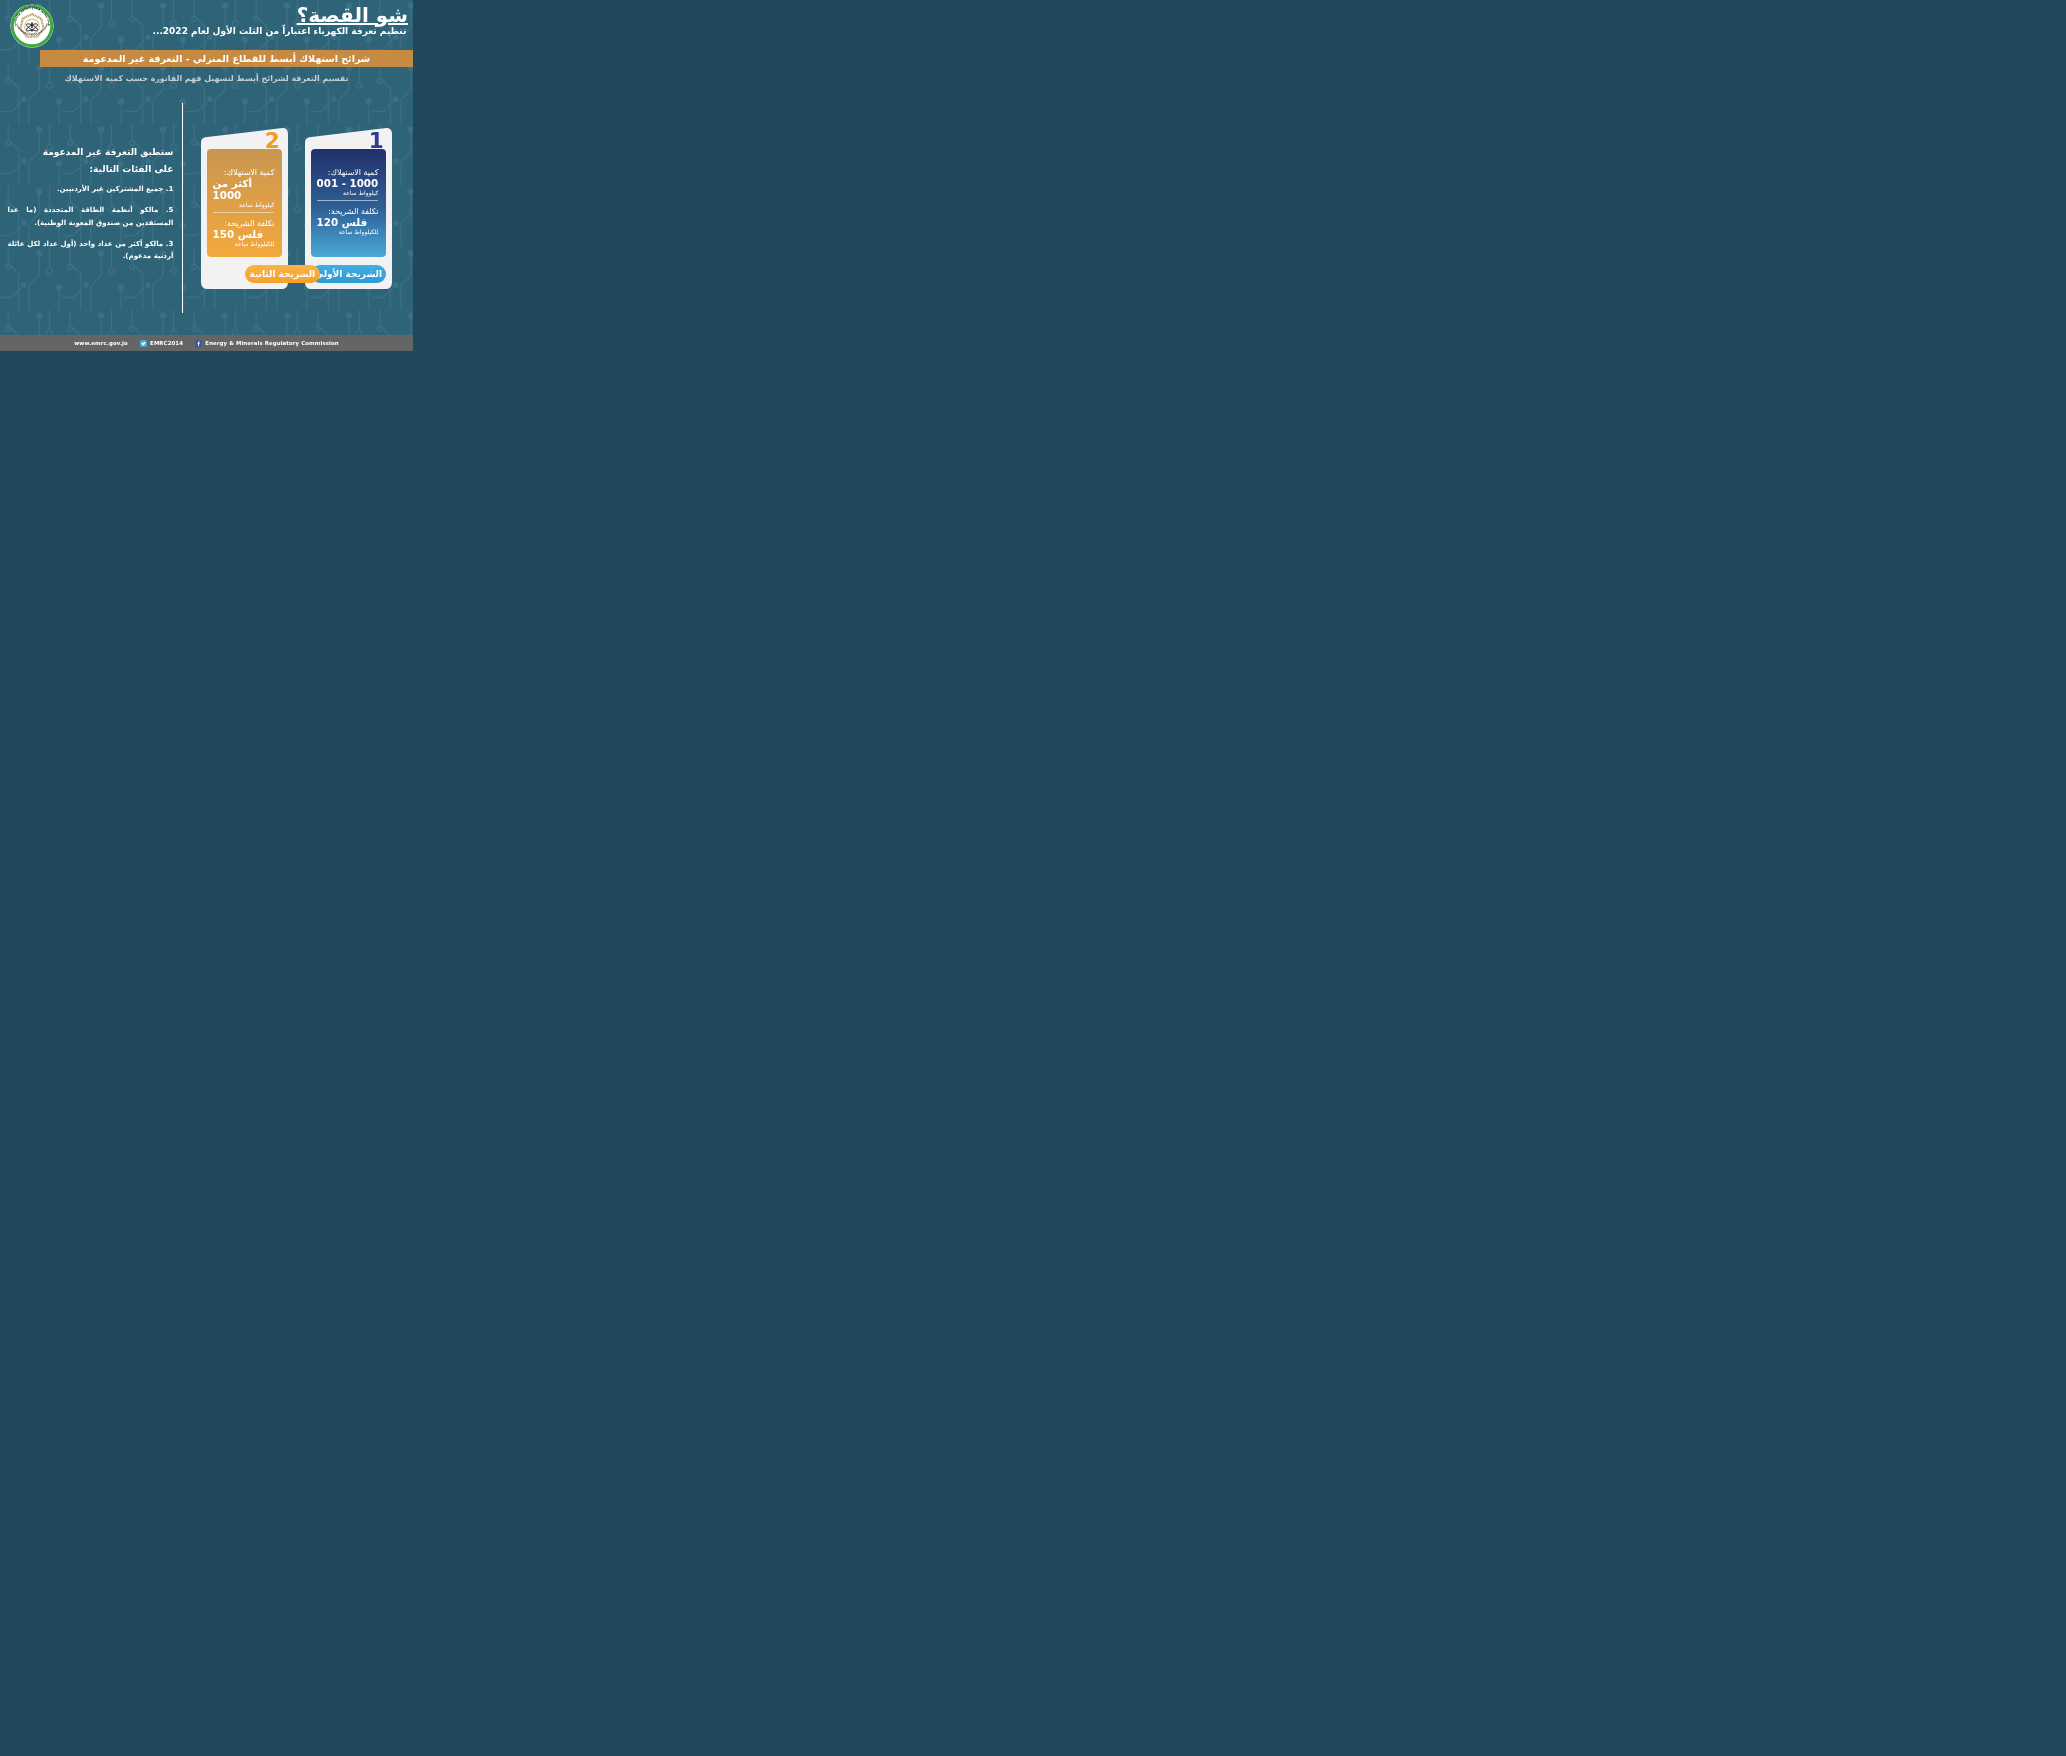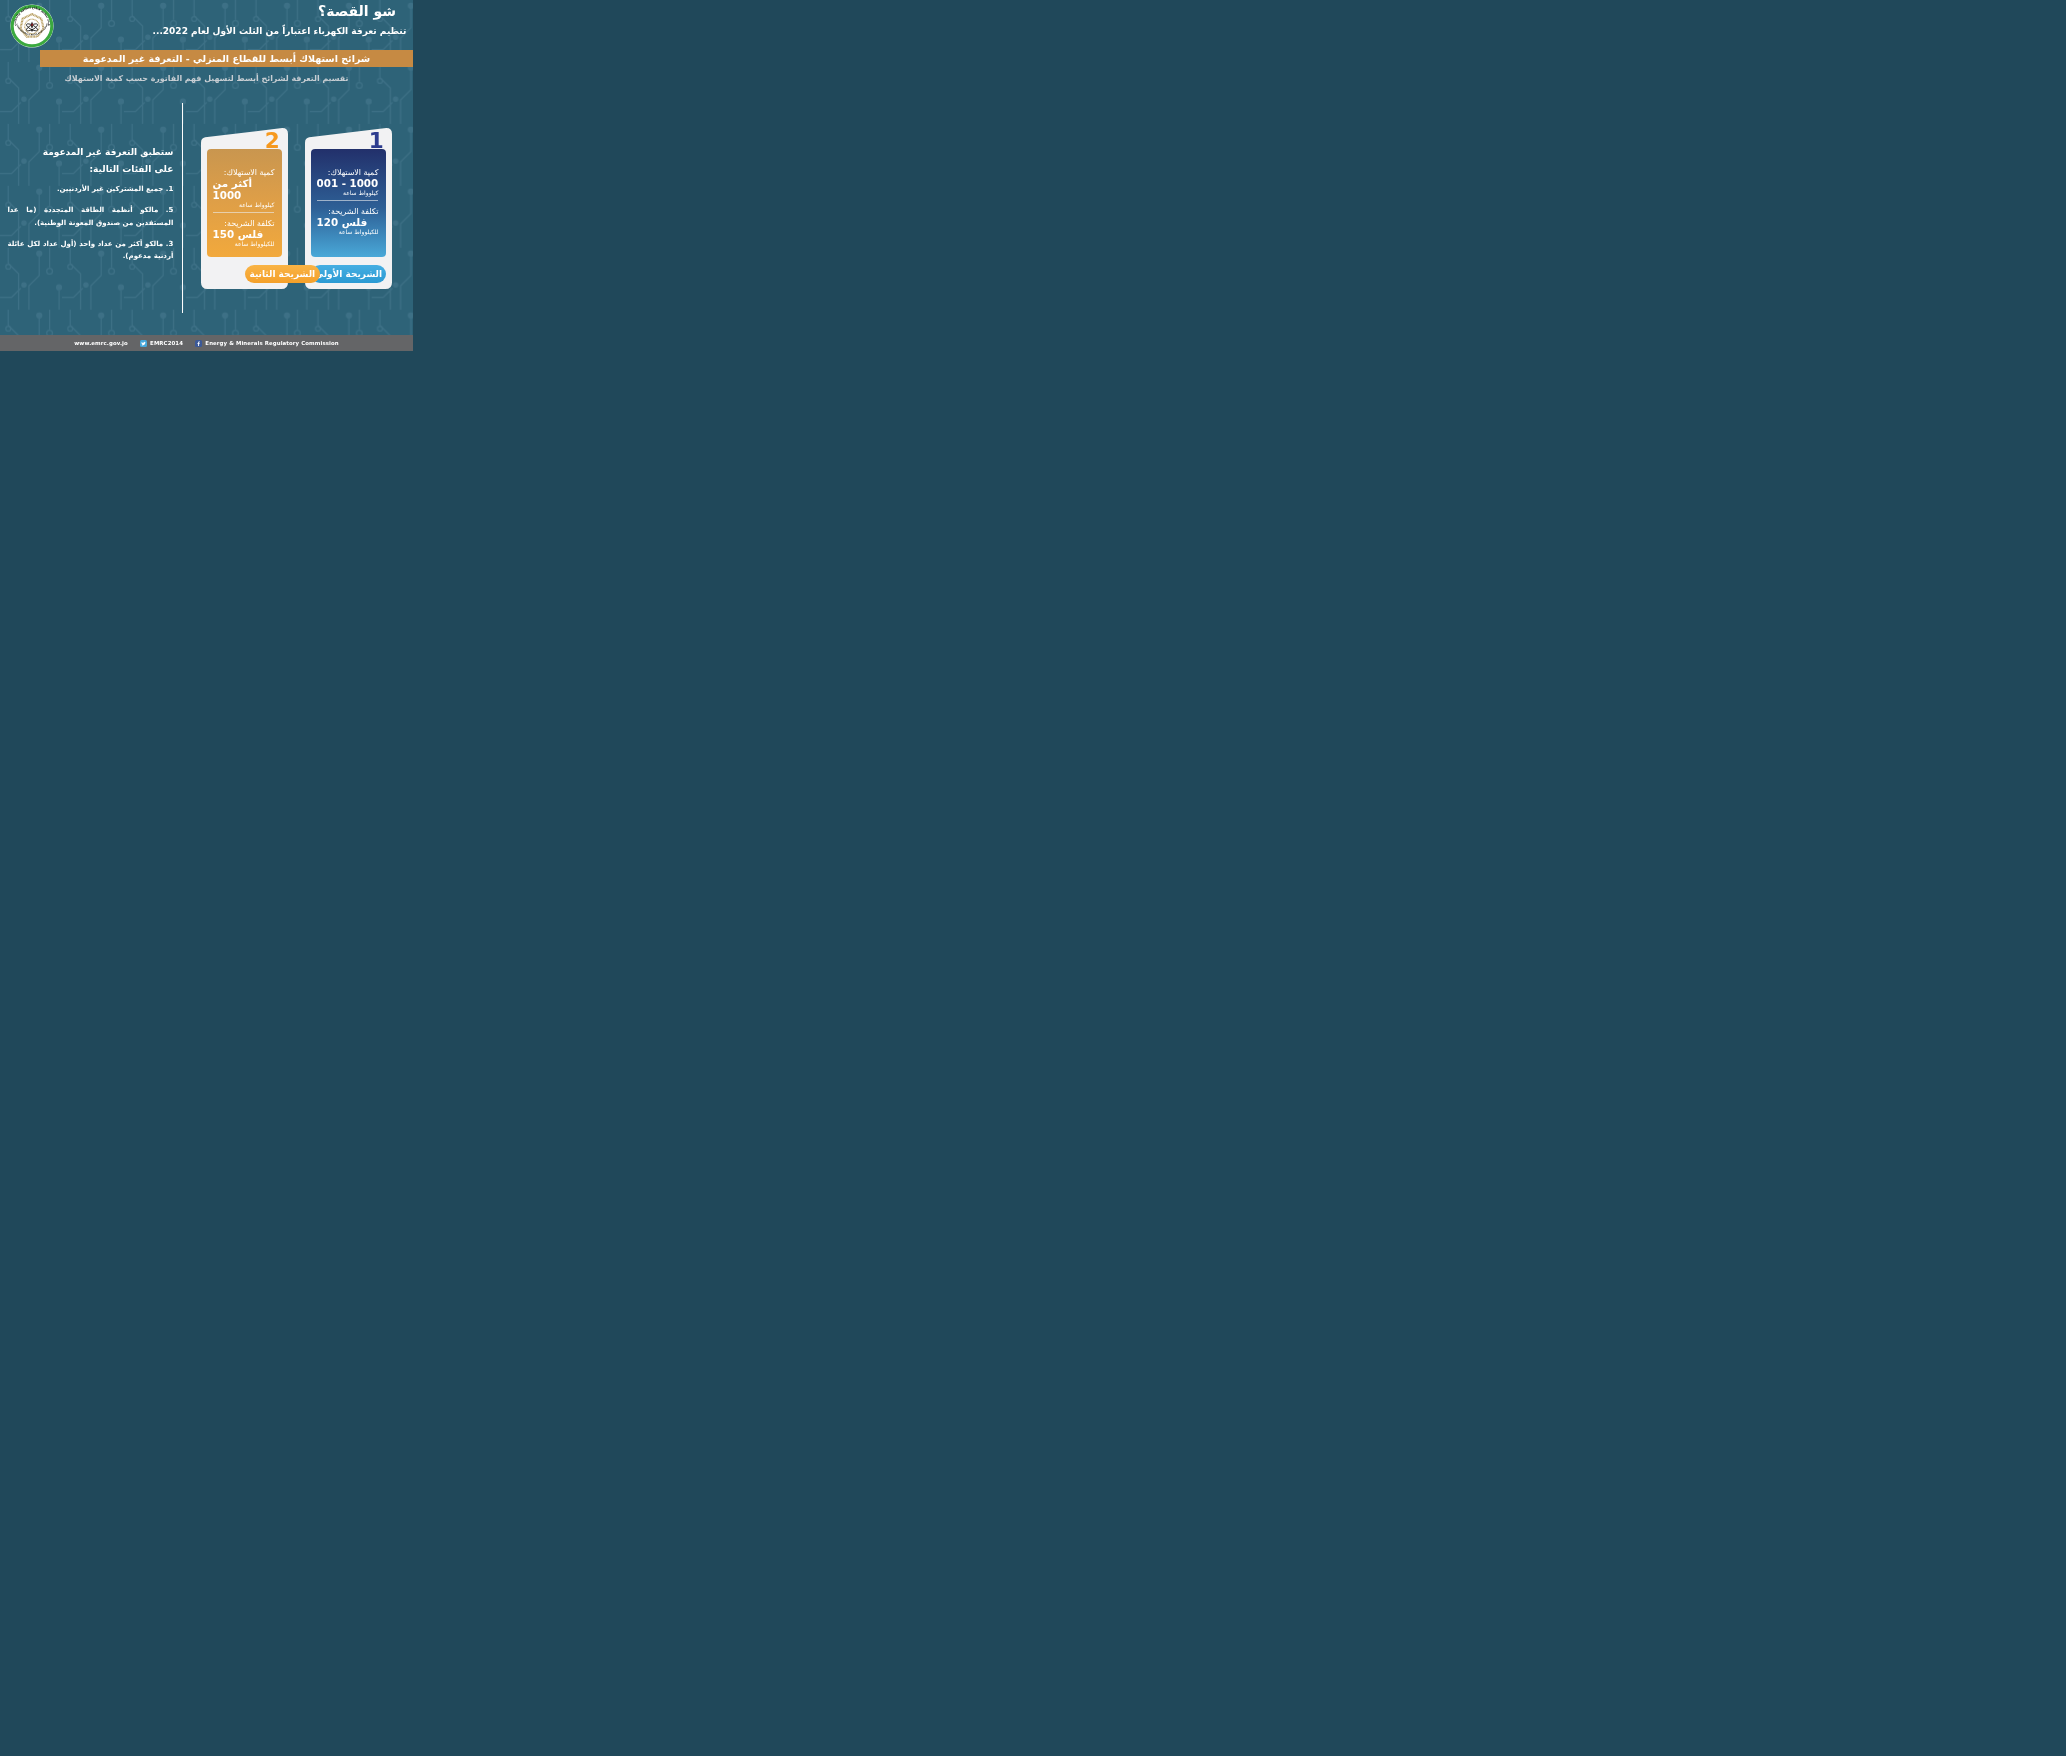--- a/index.html
+++ b/index.html
@@ -6,22 +6,22 @@
   .page {
     position:relative; width:413px; height:351px; overflow:hidden;
     background:#2E6378;
     font-family:"DejaVu Sans","Liberation Sans",sans-serif;
   }
   .bg-pattern { position:absolute; left:0; top:0; width:100%; height:100%; }
 
   
   .logo { position:absolute; left:10px; top:4.1px; width:44px; height:44px; }
   .page-title {
-    position:absolute; right:17px; top:2.5px; direction:rtl;
-    color:#fff; font-size:14px; font-weight:800; line-height:1.25;
+    position:absolute; right:5px; top:2.5px; direction:rtl;
+    color:#fff; font-size:20px; font-weight:800; line-height:1.25;text-decoration:underline;
   }
   .page-subtitle {
     position:absolute; right:6.6px; top:26.4px; direction:rtl;
     color:#fff; font-size:9px; font-weight:700;
   }
 
   
   .banner {
     position:absolute; left:0; right:0; top:50px; height:17.4px;
     background:#C68A43; display:flex; align-items:center; justify-content:center;margin-left:40px;

